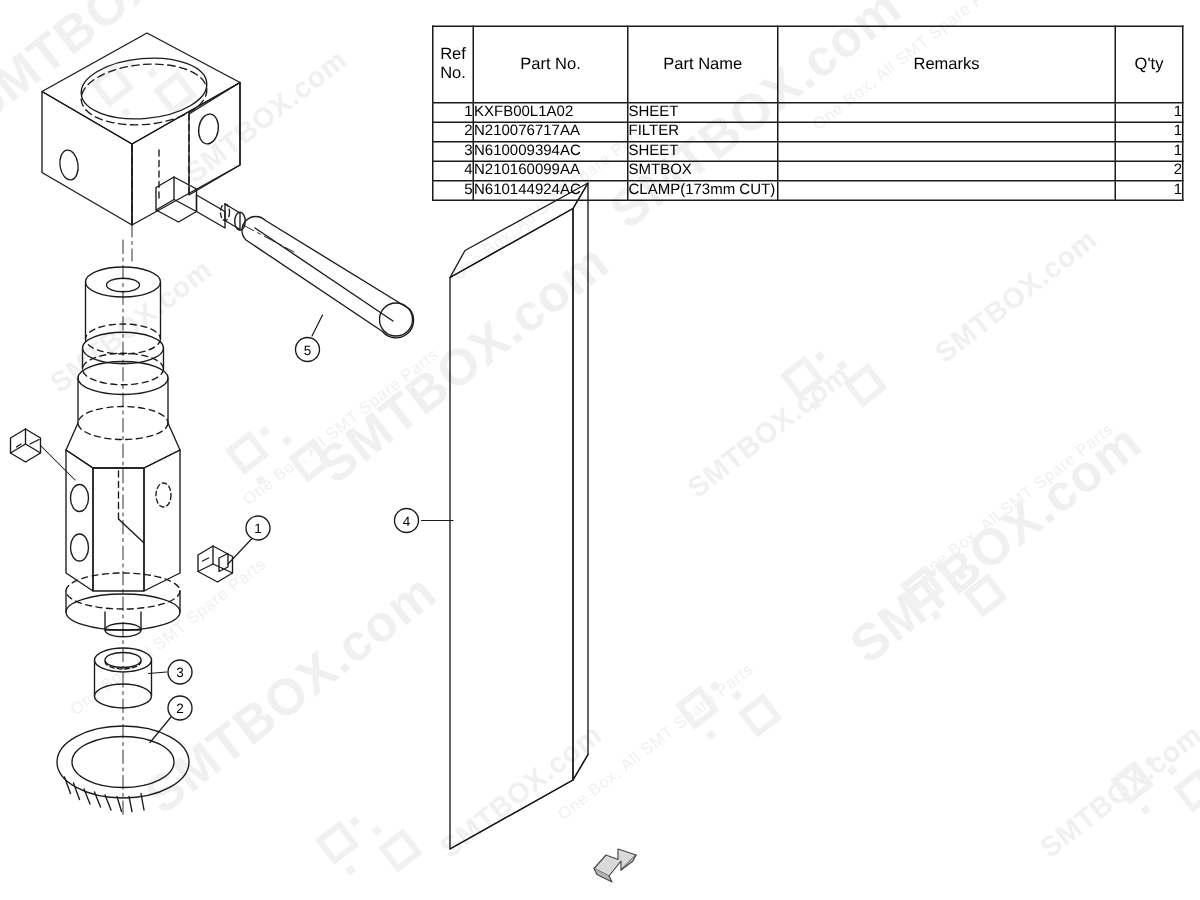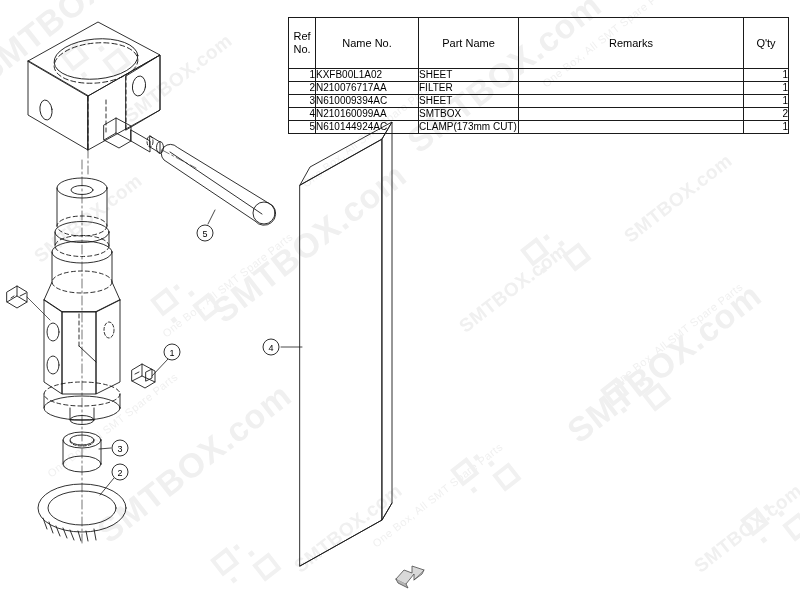--- a/index.html
+++ b/index.html
@@ -391,21 +391,21 @@
         <col class="col-pname">
       <col class="col-rem">
         <col class="col-qty">
     </colgroup>
     <thead>
       <tr>
         <th>
           <span class="hdr-two-line">Ref</span>
           <span class="hdr-two-line">No.</span>
         </th>
-        <th>Name No.</th>
+        <th>Part No.</th>
         <th>Part Name</th>
         <th>Remarks</th>
         <th>Q'ty</th>
       </tr>
     </thead>
     <tbody>
       <tr>
         <td class="c-ref">1</td>
         <td class="c-pno">KXFB00L1A02</td>
         <td class="c-name">SHEET</td>

